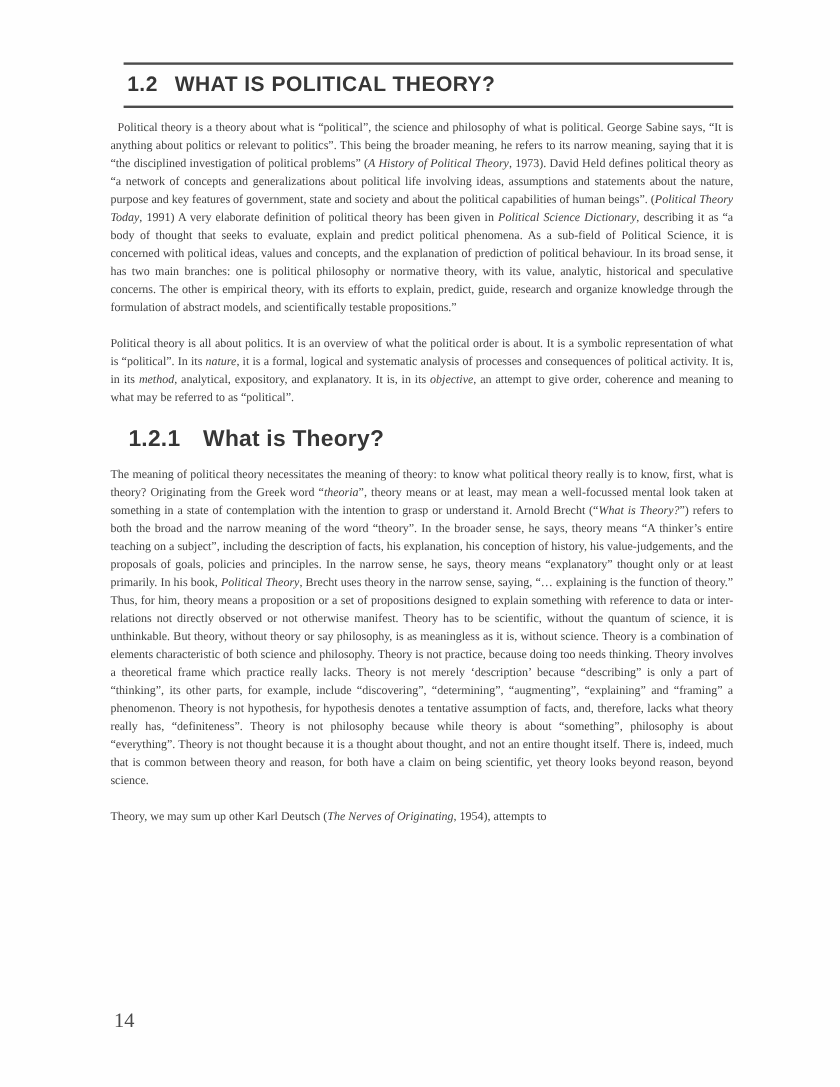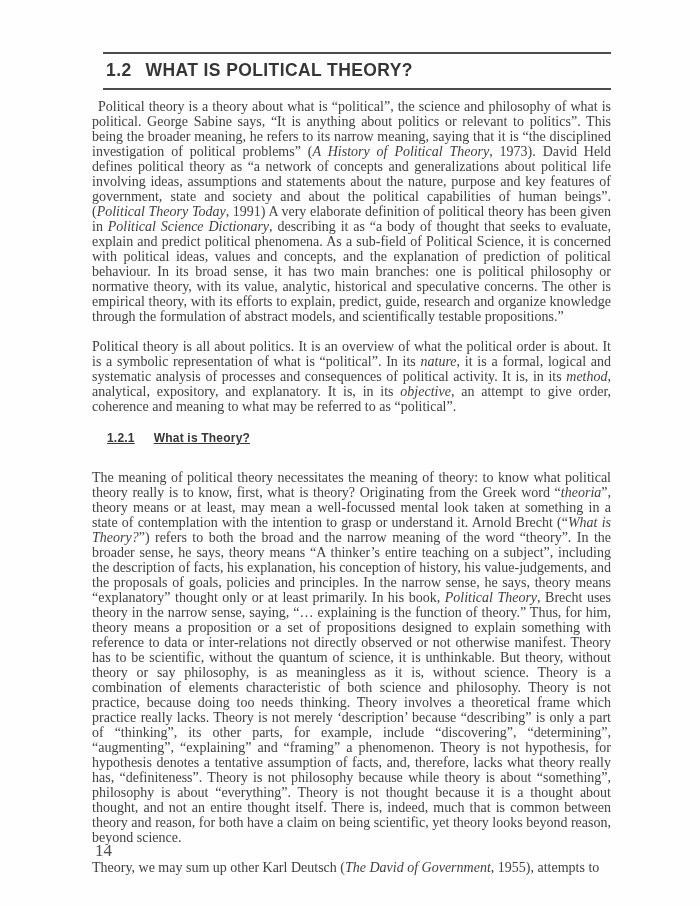--- a/index.html
+++ b/index.html
@@ -26,36 +26,35 @@
     font-family: "Liberation Sans", sans-serif;
     font-weight: bold;
     font-size: 17.5px;
     letter-spacing: 0.4px;
     color: #363636;
     margin-bottom: 9px;
   }
   .sec-num { margin-right: 14px; }
   .body-par {
     margin: 0 0 15px 0;
-    font-size: 14px;
+    font-size: 10px;
     line-height: 15px;
     text-align: justify;
     color: #414141;
   }
   .body-par.first { text-indent: 6px; }
   .body-par.last { margin-bottom: 0; }
   .it { font-style: italic; }
   .subsection-heading {
-    margin: 17px 0 25px 15px;
+    margin: 17px 0 10px 15px;
     font-family: "Liberation Sans", sans-serif;
     font-weight: bold;
-    font-size: 12px;
+    font-size: 19px;
     letter-spacing: 0.2px;
     color: #363636;
-    text-decoration: underline;
   }
   .sub-num { margin-right: 19px; }
   .page-number {
     position: absolute;
     left: 95px;
     top: 841px;
     font-size: 17px;
     color: #4a4a4a;
   }
 </style>
@@ -72,18 +71,18 @@
     <p class="body-par first"><span>Political theory is a theory about what is “political”, the science and philosophy of what is political. George Sabine says, “It is anything about politics or relevant to politics”. This being the broader meaning, he refers to its narrow meaning, saying that it is “the disciplined investigation of political problems” (</span><span class="it">A History of Political Theory</span><span>, 1973). David Held defines political theory as “a network of concepts and generalizations about political life involving ideas, assumptions and statements about the nature, purpose and key features of government, state and society and about the political capabilities of human beings”. (</span><span class="it">Political Theory Today</span><span>, 1991) A very elaborate definition of political theory has been given in </span><span class="it">Political Science Dictionary</span><span>, describing it as “a body of thought that seeks to evaluate, explain and predict political phenomena. As a sub-field of Political Science, it is concerned with political ideas, values and concepts, and the explanation of prediction of political behaviour. In its broad sense, it has two main branches: one is political philosophy or normative theory, with its value, analytic, historical and speculative concerns. The other is empirical theory, with its efforts to explain, predict, guide, research and organize knowledge through the formulation of abstract models, and scientifically testable propositions.”</span></p>
 
     <p class="body-par"><span>Political theory is all about politics. It is an overview of what the political order is about. It is a symbolic representation of what is “political”. In its </span><span class="it">nature</span><span>, it is a formal, logical and systematic analysis of processes and consequences of political activity. It is, in its </span><span class="it">method</span><span>, analytical, expository, and explanatory. It is, in its </span><span class="it">objective</span><span>, an attempt to give order, coherence and meaning to what may be referred to as “political”.</span></p>
 
     <div class="subsection-heading">
       <span class="sub-num">1.2.1</span><span class="sub-title">What is Theory?</span>
     </div>
 
     <p class="body-par"><span>The meaning of political theory necessitates the meaning of theory: to know what political theory really is to know, first, what is theory? Originating from the Greek word “</span><span class="it">theoria</span><span>”, theory means or at least, may mean a well-focussed mental look taken at something in a state of contemplation with the intention to grasp or understand it. Arnold Brecht (“</span><span class="it">What is Theory?</span><span>”) refers to both the broad and the narrow meaning of the word “theory”. In the broader sense, he says, theory means “A thinker’s entire teaching on a subject”, including the description of facts, his explanation, his conception of history, his value-judgements, and the proposals of goals, policies and principles. In the narrow sense, he says, theory means “explanatory” thought only or at least primarily. In his book, </span><span class="it">Political Theory</span><span>, Brecht uses theory in the narrow sense, saying, “… explaining is the function of theory.” Thus, for him, theory means a proposition or a set of propositions designed to explain something with reference to data or inter-relations not directly observed or not otherwise manifest. Theory has to be scientific, without the quantum of science, it is unthinkable. But theory, without theory or say philosophy, is as meaningless as it is, without science. Theory is a combination of elements characteristic of both science and philosophy. Theory is not practice, because doing too needs thinking. Theory involves a theoretical frame which practice really lacks. Theory is not merely ‘description’ because “describing” is only a part of “thinking”, its other parts, for example, include “discovering”, “determining”, “augmenting”, “explaining” and “framing” a phenomenon. Theory is not hypothesis, for hypothesis denotes a tentative assumption of facts, and, therefore, lacks what theory really has, “definiteness”. Theory is not philosophy because while theory is about “something”, philosophy is about “everything”. Theory is not thought because it is a thought about thought, and not an entire thought itself. There is, indeed, much that is common between theory and reason, for both have a claim on being scientific, yet theory looks beyond reason, beyond science.</span></p>
 
-    <p class="body-par last"><span>Theory, we may sum up other Karl Deutsch (</span><span class="it">The David of Government</span><span>, 1955), attempts to</span></p>
+    <p class="body-par last"><span>Theory, we may sum up other Karl Deutsch (</span><span class="it">The Nerves of Originating</span><span>, 1954), attempts to</span></p>
 
   </div>
 
   <div class="page-number">14</div>
 </div>
 
 </body></html>

